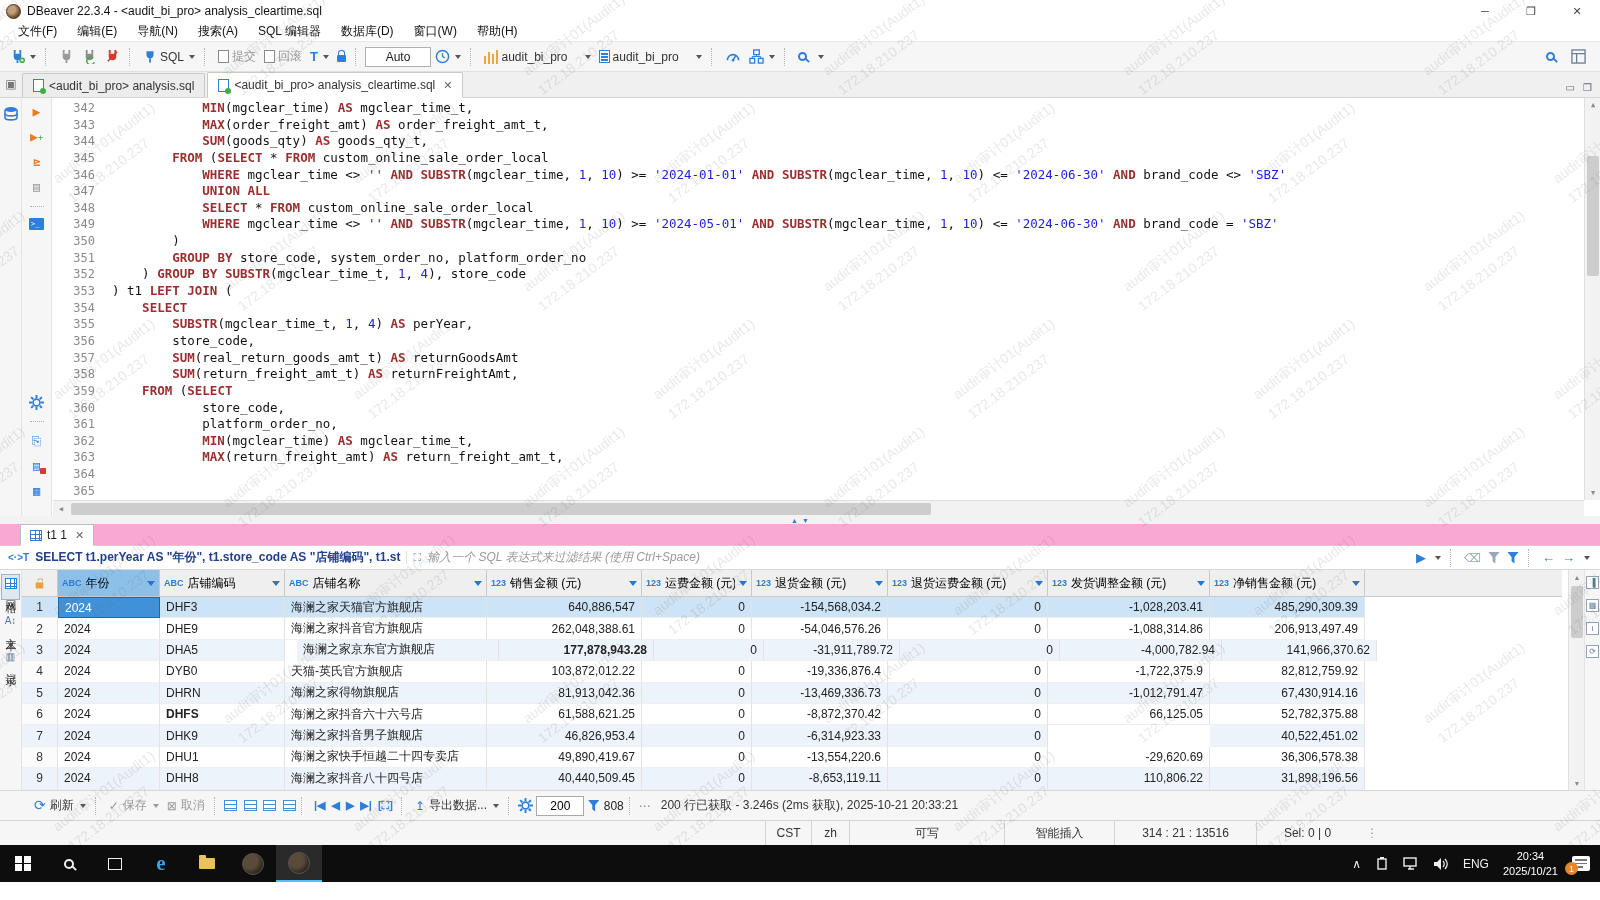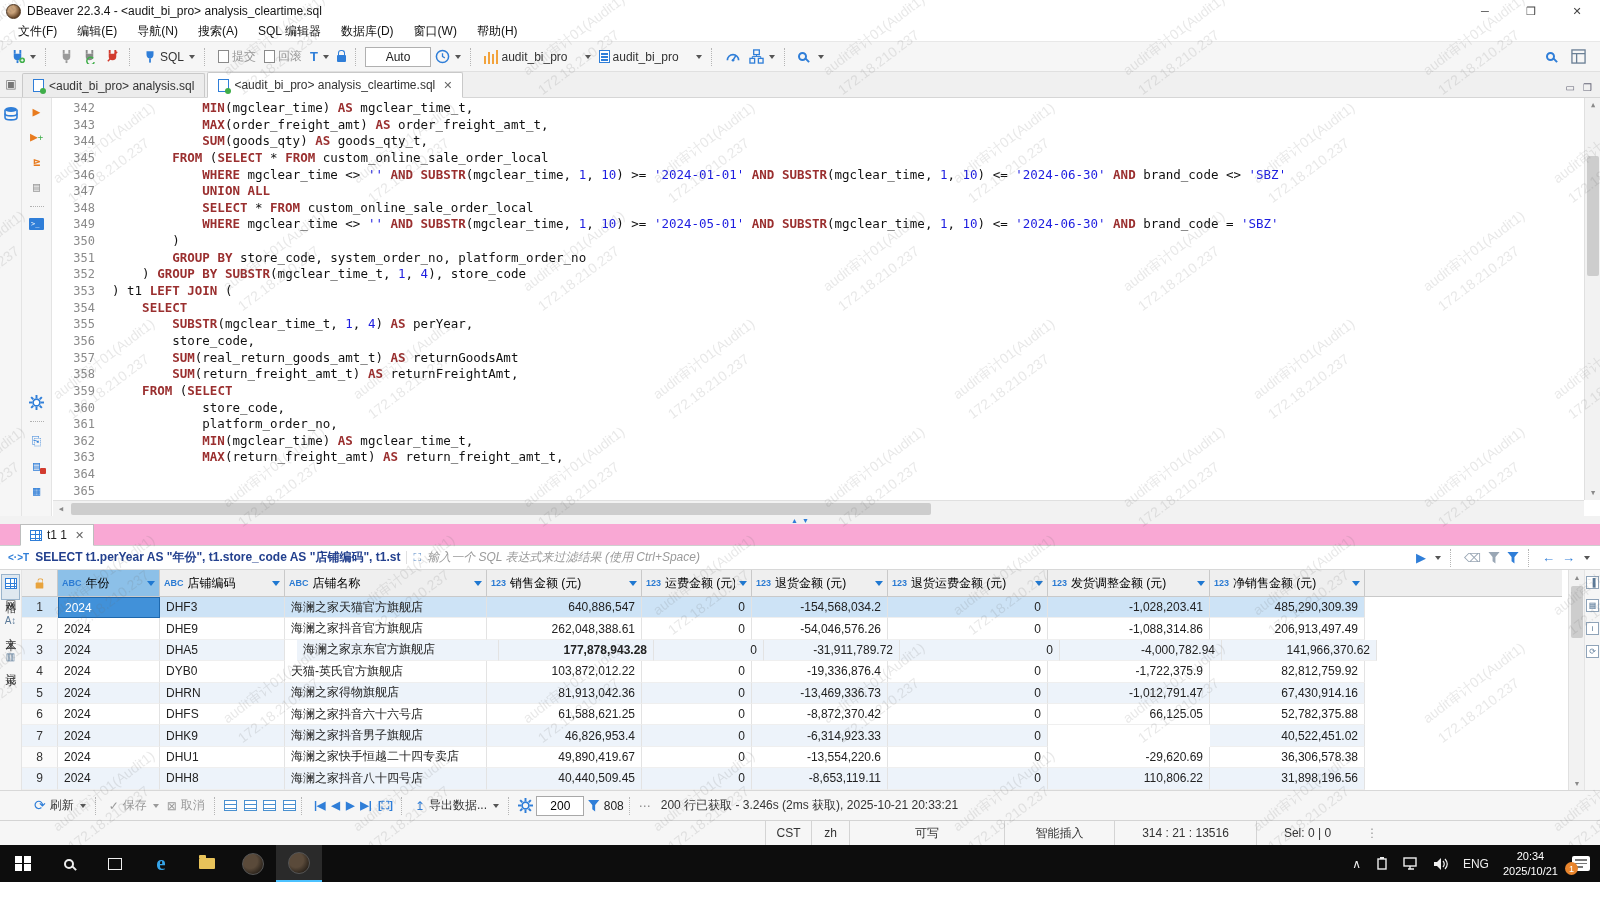--- a/index.html
+++ b/index.html
@@ -565,21 +565,21 @@
             <div class="gcell num" style="width: 155px;">81,913,042.36</div>
             <div class="gcell num" style="width: 110px;">0</div>
             <div class="gcell num" style="width: 136px;">-13,469,336.73</div>
             <div class="gcell num" style="width: 160px;">0</div>
             <div class="gcell num" style="width: 162px;">-1,012,791.47</div>
             <div class="gcell num" style="width: 155px;">67,430,914.16</div>
           </div>
           <div class="grow">
             <div class="gcell rnum" style="width: 36px;">6</div>
             <div class="gcell" style="width: 102px;">2024</div>
-            <div class="gcell" style="width: 125px;">DHFS</div>
+            <div class="gcell" style="width: 125px; font-weight: bold;">DHFS</div>
             <div class="gcell" style="width: 202px;">海澜之家抖音六十六号店</div>
             <div class="gcell num" style="width: 155px;">61,588,621.25</div>
             <div class="gcell num" style="width: 110px;">0</div>
             <div class="gcell num" style="width: 136px;">-8,872,370.42</div>
             <div class="gcell num" style="width: 160px;">0</div>
             <div class="gcell num" style="width: 162px;">66,125.05</div>
             <div class="gcell num" style="width: 155px;">52,782,375.88</div>
           </div>
           <div class="grow alt">
             <div class="gcell rnum" style="width: 36px;">7</div>

